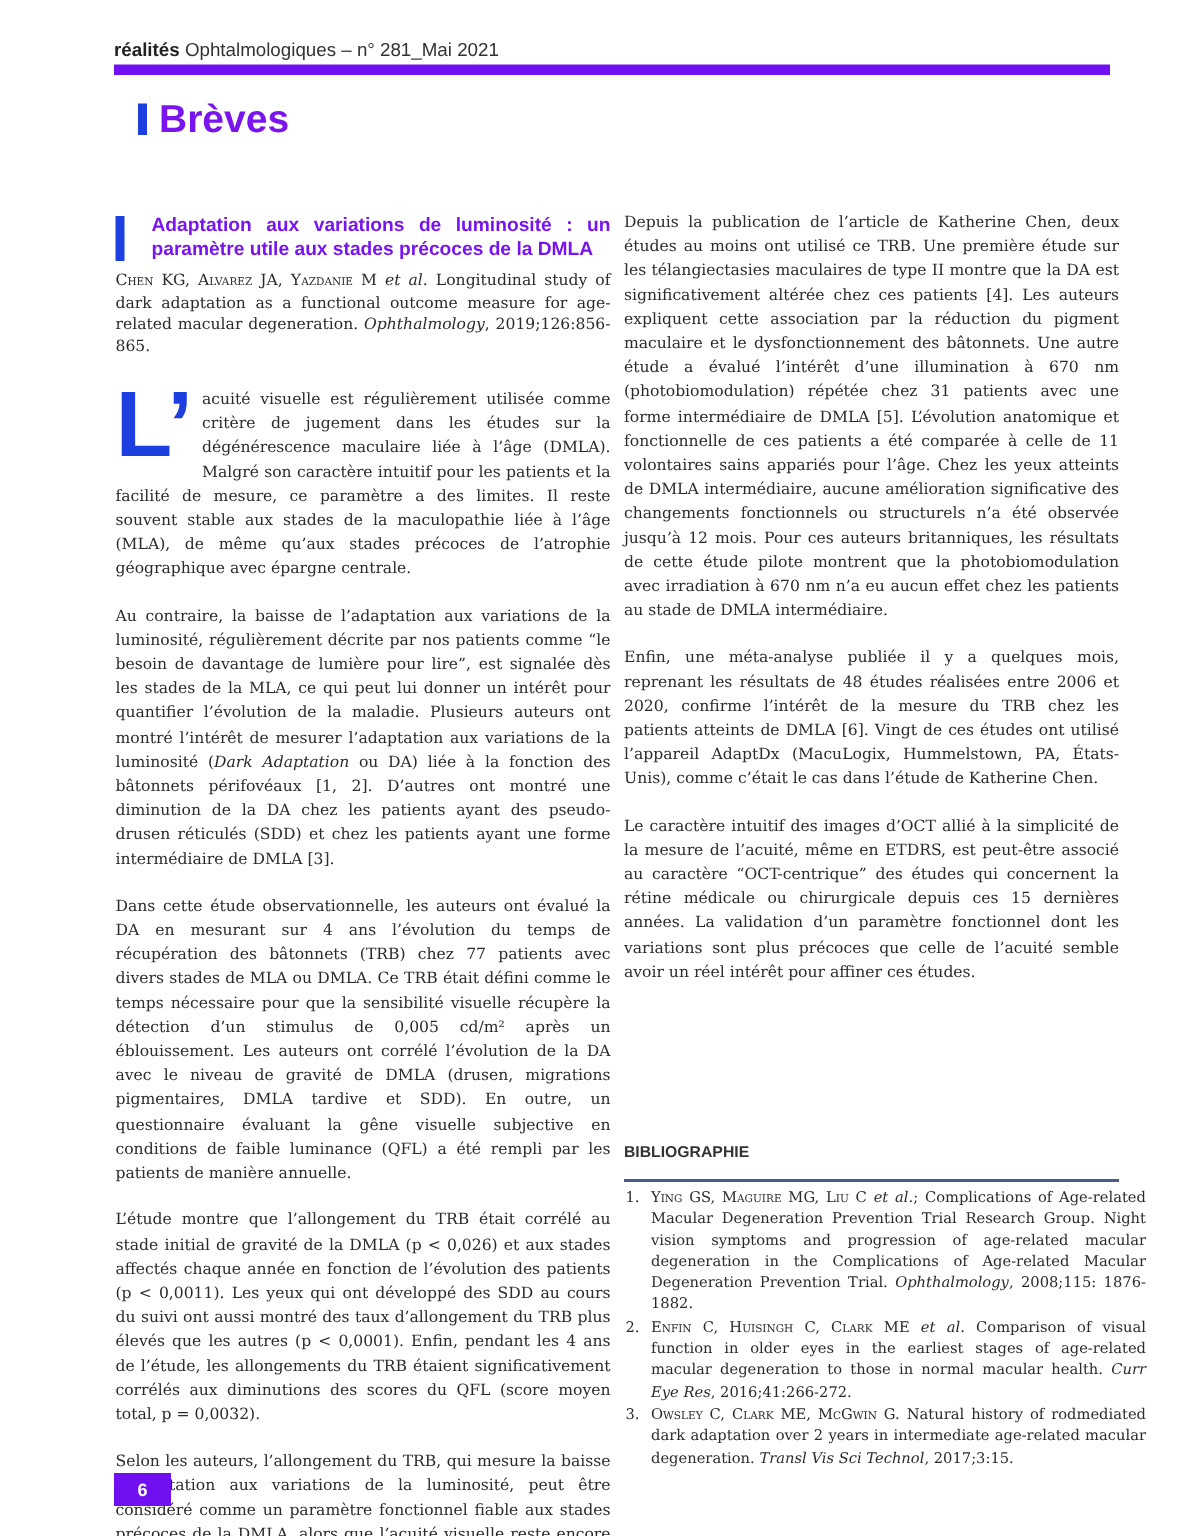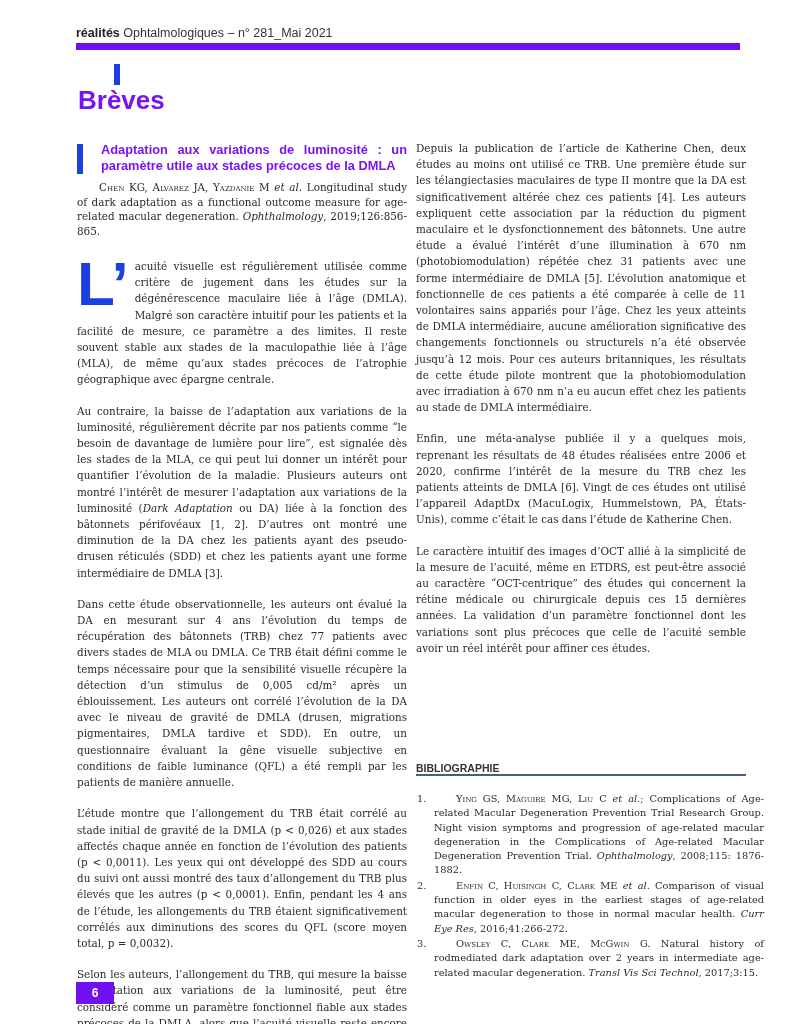--- a/index.html
+++ b/index.html
@@ -1,32 +1,32 @@
 <!DOCTYPE html>
 <html><head>
   <meta charset="utf-8">
   <style>
     html, body { margin: 0; padding: 0; background: #ffffff; }
     body { width: 796px; height: 1024px; position: relative; overflow: hidden; font-family: "DejaVu Serif", serif; color: #2a2a2a; }
     .running-head { position: absolute; left: 76px; top: 26px; font-family: "Liberation Sans", sans-serif; font-size: 12.5px; color: #333; }
     .running-head b { font-weight: bold; color: #222; }
     .top-bar { position: absolute; left: 76px; top: 43px; width: 664px; height: 7px; background: #7010f0; }
-    .section-title { position: absolute; left: 78px; top: 64px; font-family: "Liberation Sans", sans-serif; font-weight: bold; font-size: 26px; color: #7a14ef; line-height: 30px; display: flex; align-items: center; flex-direction: column; }
+    .section-title { position: absolute; left: 92px; top: 64px; font-family: "Liberation Sans", sans-serif; font-weight: bold; font-size: 26px; color: #7a14ef; line-height: 30px; display: flex; align-items: center; }
     .section-title .mark { display: inline-block; width: 6px; height: 21px; background: #1d3fe0; margin-right: 8px; }
     .col { position: absolute; width: 330px; font-size: 10.4px; line-height: 16.2px; text-align: justify; }
     .col-left { left: 77px; top: 142px; }
     .col-right { left: 416px; top: 140px; }
     .article-title { position: relative; padding-left: 24px; font-family: "Liberation Sans", sans-serif; font-weight: bold; color: #7a14ef; font-size: 12.8px; line-height: 16px; margin: 0 0 6px 0; }
     .article-title .bar { position: absolute; left: 0; top: 2px; width: 6px; height: 30px; background: #1d3fe0; }
     .citation { font-size: 10.4px; line-height: 14.5px; margin: 0 0 20px 0; }
-    .sc { font-variant: small-caps; margin-left: 22px; }
+    .sc { font-variant: small-caps; }
     p { margin: 0 0 15px 0; }
     .dropcap-wrap { position: relative; }
     .dropcap { float: left; font-family: "Liberation Sans", sans-serif; font-weight: bold; color: #1d3fe0; font-size: 62px; line-height: 48px; margin: 2px 6px 0 0; height: 50px; }
-    .biblio-head { position: absolute; left: 416px; top: 762px; width: 330px; font-family: "Liberation Sans", sans-serif; font-weight: bold; font-size: 10.5px; color: #333; padding-bottom: 0; border-bottom: 2px solid #4a5a8a; }
+    .biblio-head { position: absolute; left: 416px; top: 762px; width: 330px; font-family: "Liberation Sans", sans-serif; font-weight: bold; font-size: 10.5px; color: #333; padding-bottom: 12px; border-bottom: 2px solid #4a5a8a; }
     .biblio { position: absolute; left: 416px; top: 792px; width: 330px; margin: 0; padding: 0 0 0 18px; list-style: none; font-size: 9.8px; line-height: 14.3px; text-align: justify; }
     .biblio li { position: relative; margin-bottom: 1px; }
     .biblio li .num { position: absolute; left: -17px; }
     .page-num { position: absolute; left: 76px; top: 982px; width: 38px; height: 22px; background: #7010f0; color: #fff; font-family: "Liberation Sans", sans-serif; font-weight: bold; font-size: 12px; display: flex; align-items: center; justify-content: center; }
     i { font-style: italic; }
   </style>
 </head>
 <body>
 
 <div class="running-head">

